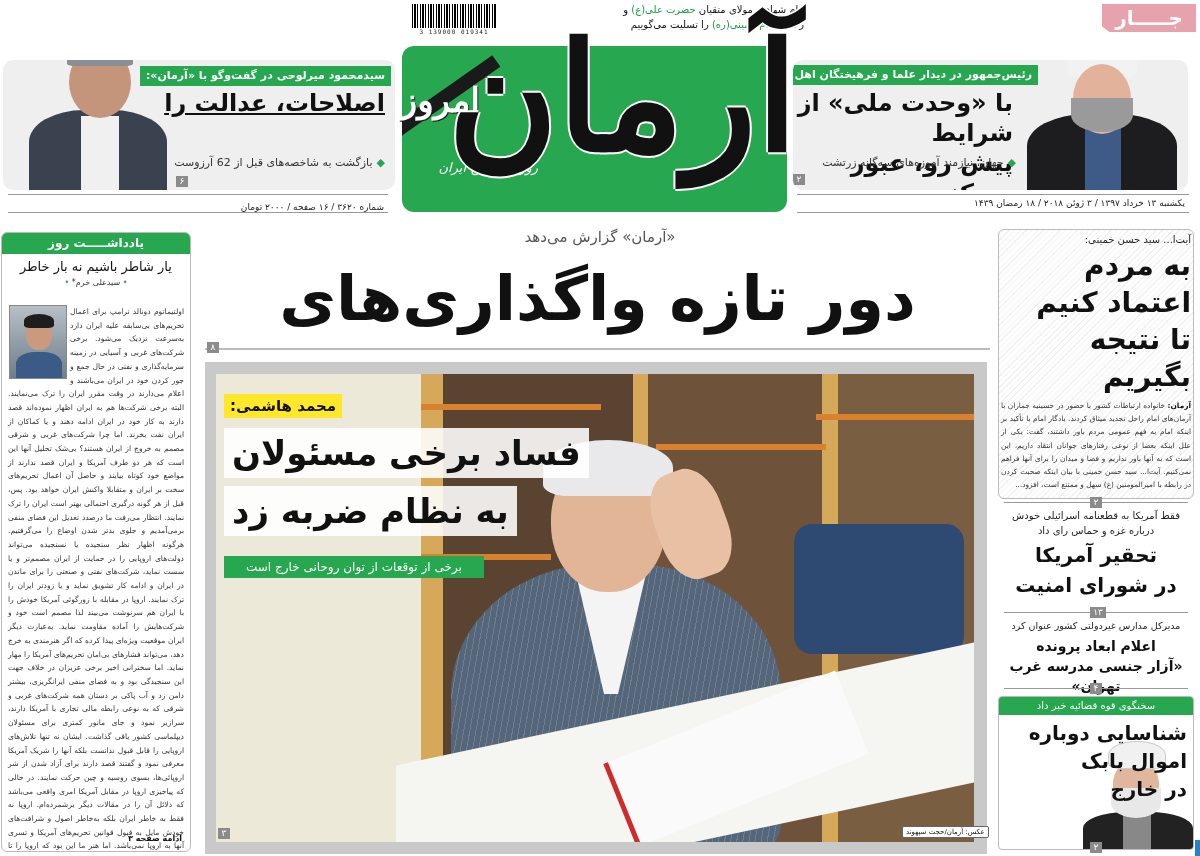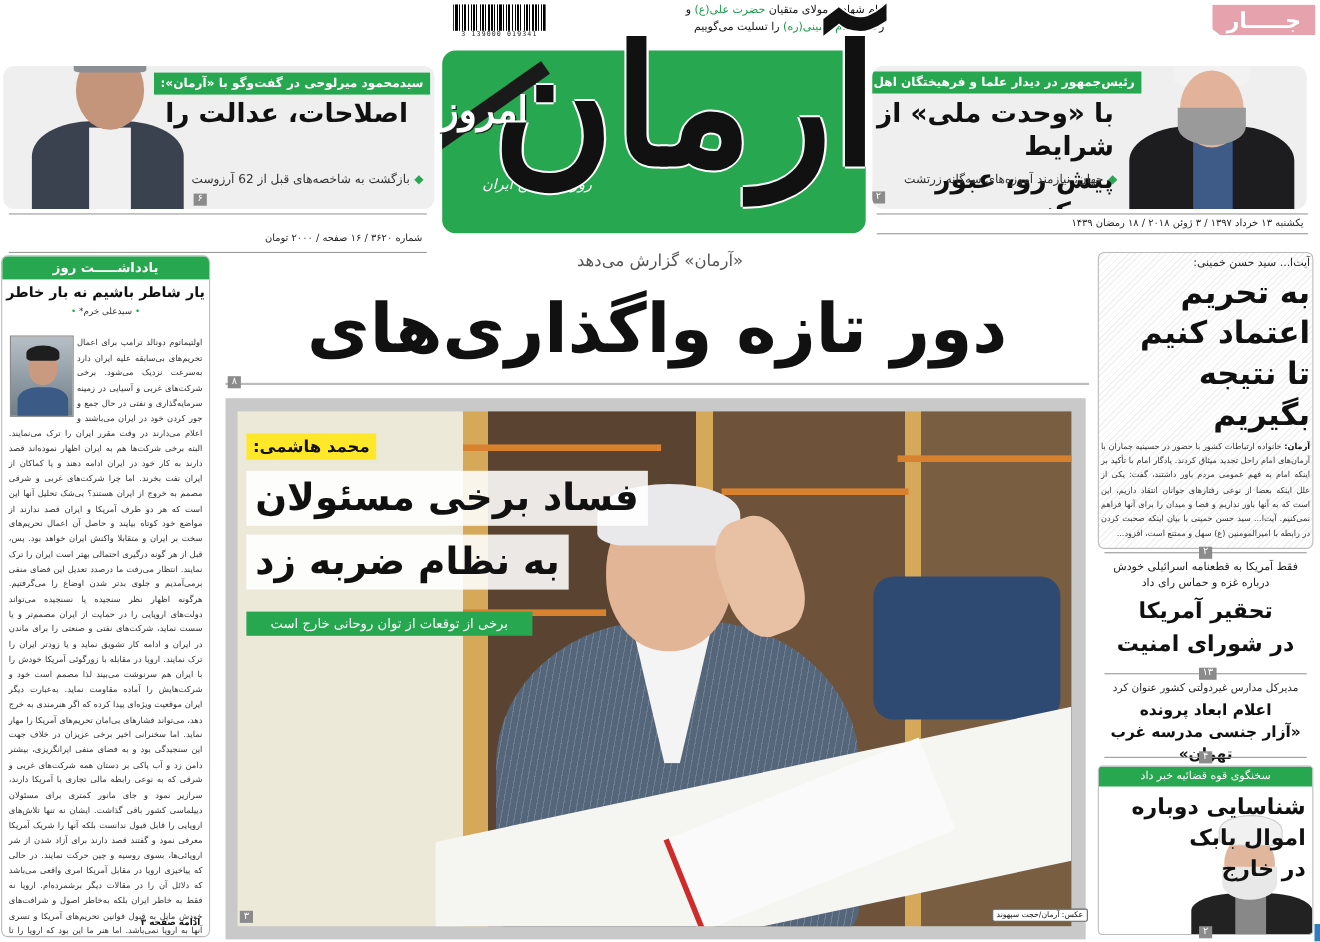--- a/index.html
+++ b/index.html
@@ -34,26 +34,26 @@
   .kicker-green { position: absolute; background: #27a74f; color: #fff; font-size: 11px; font-weight: bold; padding: 0 6px; height: 20px; line-height: 20px; white-space: nowrap; }
   .teaser-head { position: absolute; font-weight: bold; color: #111; font-size: 24px; line-height: 30px; text-align: right; }
   .teaser-sub { position: absolute; font-size: 11px; color: #333; white-space: nowrap; }
   .teaser-sub::before { content: "◆"; color: #27a74f; margin-left: 4px; }
   .pg { display: inline-block; background: #8b8b8b; color: #fff; font-size: 9px; width: 12px; height: 11px; line-height: 11px; text-align: center; }
   .portrait { position: absolute; overflow: hidden; }
   .portrait .head { position: absolute; border-radius: 50%; }
   .portrait .body { position: absolute; border-radius: 40% 40% 0 0; }
 
   .dateline { top: 194px; left: 797px; width: 392px; border-top: 1px solid #999; border-bottom: 1px solid #999; font-size: 9px; padding: 3px 4px; height: 19px; text-align: right; color: #222; }
-  .issueline { top: 194px; left: 8px; width: 380px; border-top: 1px solid #999; border-bottom: 1px solid #999; font-size: 9px; padding: 17px 4px; height: 19px; text-align: right; color: #222; }
+  .issueline { top: 194px; left: 8px; width: 380px; border-top: 1px solid #999; border-bottom: 1px solid #999; font-size: 9px; padding: 7px 4px; height: 19px; text-align: right; color: #222; }
 
   
   .note { top: 232px; left: 1px; width: 190px; height: 620px; border: 1px solid #bbb; border-radius: 6px; background: #fff; overflow: hidden; }
   .note-tab { height: 21px; background: #27a74f; color: #fff; font-size: 12px; font-weight: bold; text-align: center; line-height: 21px; letter-spacing: 1px; }
-  .note-title { font-size: 13px; font-weight: bold; text-align: center; margin-top: 5px; }
+  .note-title { font-size: 13px; font-weight: normal; text-align: center; margin-top: 5px; }
   .note-author { font-size: 8px; text-align: center; color: #333; margin-top: 4px; }
   .note-author::before, .note-author::after { content: " • "; color: #27a74f; }
   .note-photo { position: absolute; top: 72px; left: 7px; width: 58px; height: 74px; border: 1px solid #888; background: linear-gradient(#b7bfc6,#6e7e88); overflow: hidden; }
   .note-photo .head { position: absolute; top: 12px; left: 16px; width: 26px; height: 32px; border-radius: 45%; background: #c99a80; }
   .note-photo .hair { position: absolute; top: 8px; left: 14px; width: 30px; height: 14px; border-radius: 50% 50% 20% 20%; background: #1e1e1e; }
   .note-photo .body { position: absolute; top: 46px; left: 6px; width: 46px; height: 30px; border-radius: 40% 40% 0 0; background: #3c5a86; }
   .note-body { position: absolute; top: 72px; left: 6px; right: 6px; font-size: 7.6px; line-height: 13.7px; color: #333; text-align: justify; }
   .note-body .float { float: left; width: 62px; height: 78px; }
   .note-cont { position: absolute; bottom: 8px; right: 8px; font-size: 8px; font-weight: bold; color: #111; }
 
@@ -153,21 +153,21 @@
 </div>
 
 <div class="abs teaser teaser-left">
   <div class="portrait" style="left:20px;top:-20px;width:145px;height:150px;">
     <div class="body" style="left:6px;top:70px;width:138px;height:80px;background:#3a4250;"></div>
     <div class="body" style="left:58px;top:76px;width:38px;height:74px;background:#f0f0f0;border-radius:0;"></div>
     <div class="head" style="left:46px;top:6px;width:62px;height:72px;background:#c4957a;"></div>
     <div class="head" style="left:44px;top:2px;width:66px;height:24px;background:#8b8e93;border-radius:50% 50% 10% 10%;"></div>
   </div>
   <div class="kicker-green" style="right:4px;top:6px;">سیدمحمود میرلوحی در گفت‌وگو با «آرمان»:</div>
-  <div class="teaser-head" style="right:24px;top:28px;">
+  <div class="teaser-head" style="right:10px;top:28px;text-decoration:underline;">
     <div>اصلاحات، عدالت را</div>
   </div>
   <div class="teaser-sub" style="right:10px;top:96px;">بازگشت به شاخصه‌های قبل از 62 آرزوست</div>
   <span class="pg abs" style="left:173px;top:116px;">۶</span>
 </div>
 
 <div class="abs dateline">یکشنبه ۱۳ خرداد ۱۳۹۷ / ۳ ژوئن ۲۰۱۸ / ۱۸ رمضان ۱۴۳۹</div>
 <div class="abs issueline">شماره ۳۶۲۰ / ۱۶ صفحه / ۲۰۰۰ تومان</div>
 
 <div class="abs note">
@@ -210,21 +210,21 @@
 <div class="abs photo-kicker">محمد هاشمی:</div>
 <div class="abs photo-line l1">فساد برخی مسئولان</div>
 <div class="abs photo-line l2">به نظام ضربه زد</div>
 <div class="abs photo-sub">برخی از توقعات از توان روحانی خارج است</div>
 <div class="abs photo-credit">عکس: آرمان/حجت سپهوند</div>
 <span class="abs pg pg-photo">۳</span>
 
 <div class="abs rbox1">
   <div class="r1-kicker">آیت‌ا... سید حسن خمینی:</div>
   <div class="r1-head">
-    <div>به تحریم</div>
+    <div>به مردم</div>
     <div>اعتماد کنیم</div>
     <div>تا نتیجه بگیریم</div>
   </div>
   <div class="r1-body">
     <b>آرمان:</b><span> خانواده ارتباطات کشور با حضور در حسینیه جماران با آرمان‌های امام راحل تجدید میثاق کردند. یادگار امام با تأکید بر اینکه امام به فهم عمومی مردم باور داشتند، گفت: یکی از علل اینکه بعضا از نوعی رفتارهای جوانان انتقاد داریم، این است که به آنها باور نداریم و فضا و میدان را برای آنها فراهم نمی‌کنیم. آیت‌ا... سید حسن خمینی با بیان اینکه صحبت کردن در رابطه با امیرالمومنین (ع) سهل و ممتنع است، افزود...</span>
   </div>
 </div>
 <div class="rsep" style="top:502px;">
   <span class="pg">۲</span>
 </div>

